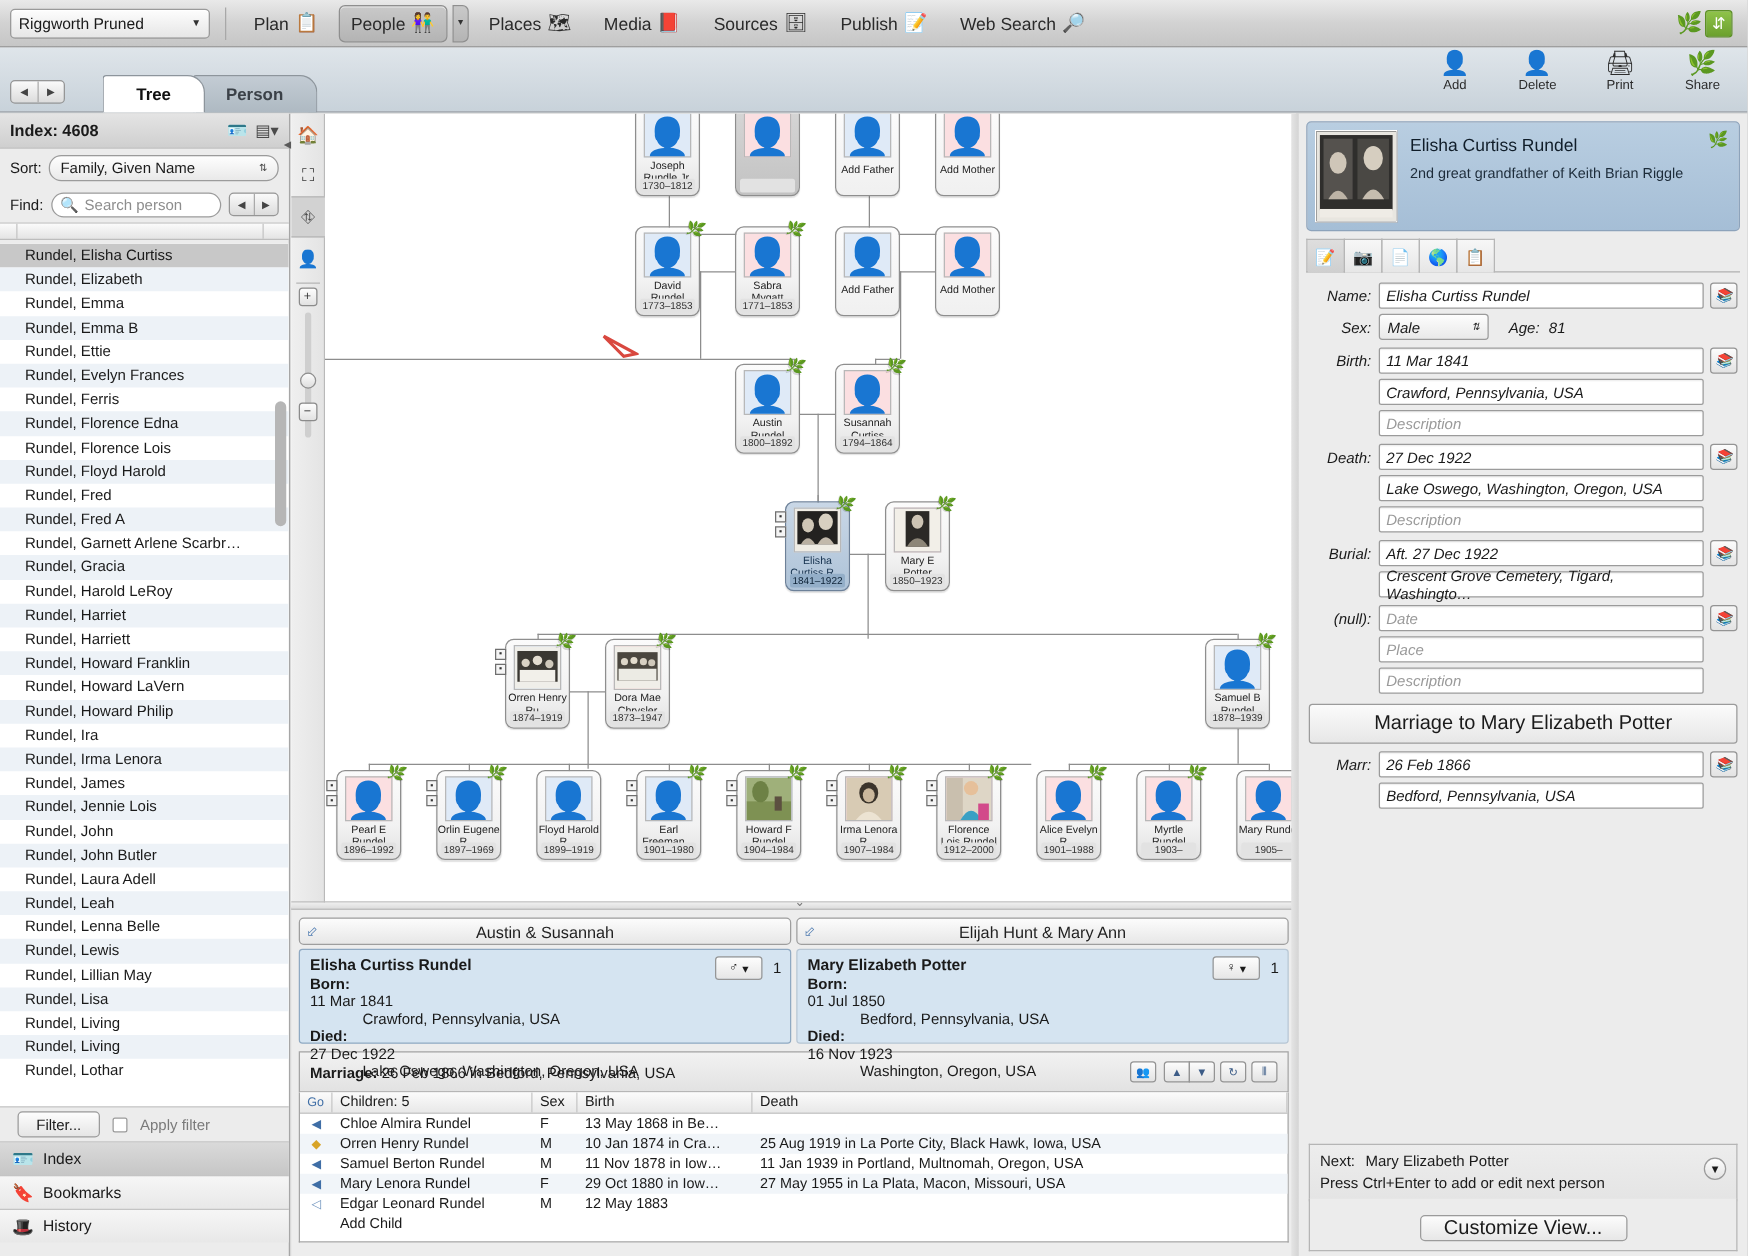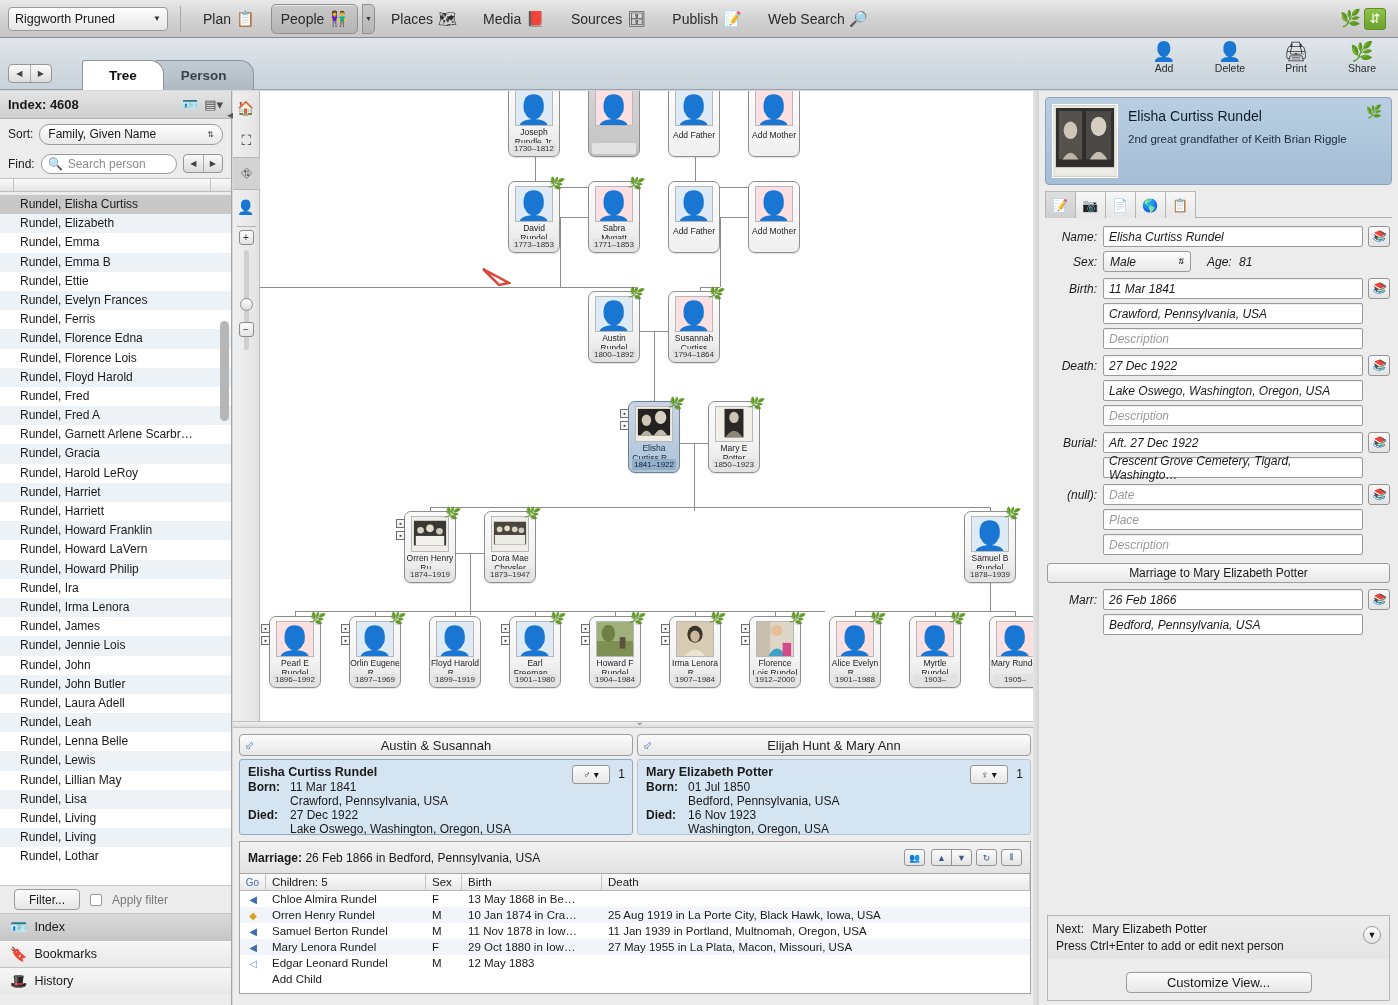--- a/index.html
+++ b/index.html
@@ -213,21 +213,21 @@
   .fam-col { flex:1; }
   .fam-title { height:22px; border:1px solid #9e9e9e; border-radius:4px;
      background:linear-gradient(to bottom,#fcfcfc,#e7e7e7);
      display:flex; align-items:center; justify-content:center; position:relative;
      font-size:13px; color:#1f1f1f; }
   .fam-title .jump { position:absolute; left:5px; font-size:11px; color:#4d7ab0;}
   .fam-card { margin-top:3px; height:76px; border:1px solid #8fa9c2; border-radius:3px;
      background:#d5e4f1; padding:5px 8px; position:relative; font-size:12px; }
   .fam-card.plain { border:1px solid #b7c6d4; background:#d5e4f1; }
   .fam-card .pname { font-weight:bold; font-size:12.5px; margin-bottom:1px; }
-  .fam-card .row { display:flex; }
+  .fam-card .row { display:flex;flex-direction:column; }
   .fam-card .k { font-weight:bold; width:42px; }
   .fam-card .ind { padding-left:42px; }
   .pbadge { position:absolute; right:22px; top:5px; width:38px; height:19px;
      border:1px solid #969696; border-radius:3px;
      background:linear-gradient(to bottom,#fdfdfd,#e6e6e6);
      display:flex; align-items:center; justify-content:center; gap:3px; font-size:10px;}
   .pcount { position:absolute; right:7px; top:7px; font-size:12px;}
   .marr-bar { margin:6px 6px 0 6px; height:33px; border:1px solid #a4a4a4;
      background:linear-gradient(to bottom,#f2f2f2,#e2e2e2);
      display:flex; align-items:center; padding:0 8px; font-size:12px; }
@@ -278,34 +278,34 @@
   .srcbtn { width:22px; height:21px; margin-left:5px; border:1px solid #949494; border-radius:3px;
      background:linear-gradient(to bottom,#fcfcfc,#e3e3e3);
      display:flex; align-items:center; justify-content:center; font-size:11px; color:#8a6a2f;}
   .srcbtn.blank { background:linear-gradient(to bottom,#f6f6f6,#e3e3e3); color:#9c9c9c;}
   .srcspace { width:27px; }
   .sexpop { width:88px; height:21px; border:1px solid #9b9b9b; border-radius:3px;
      background:linear-gradient(to bottom,#fdfdfd,#e9e9e9); display:flex; align-items:center;
      padding:0 6px; font-size:12px; }
   .sexpop .arr { margin-left:auto; font-size:8px; }
   .agetxt { margin-left:16px; font-size:12px; }
-  .marrbtn { margin:8px 8px 6px 8px; height:20px; border:1px solid #9b9b9b; border-radius:3px;
+  .marrbtn { margin:8px 8px 6px 8px; height:32px; border:1px solid #9b9b9b; border-radius:3px;
      background:linear-gradient(to bottom,#fbfbfb,#e7e7e7);
-     display:flex; align-items:center; justify-content:center; font-size:12px; }
+     display:flex; align-items:center; justify-content:center; font-size:16px; }
   .nextbox { position:absolute; left:8px; right:8px; bottom:44px; height:46px;
      border:1px solid #b5b5b5; border-bottom:none;
      background:linear-gradient(to bottom,#ededed,#e4e4e4); padding:6px 8px; font-size:12px;}
   .nextbox .chev { position:absolute; right:8px; top:10px; width:18px; height:18px;
      border-radius:50%; border:1px solid #9b9b9b;
      background:linear-gradient(to bottom,#fdfdfd,#e3e3e3);
      display:flex; align-items:center; justify-content:center; font-size:9px;}
   .custbtn { position:absolute; left:50%; transform:translateX(-50%); bottom:12px;
-     width:186px; height:21px; border:1px solid #9b9b9b; border-radius:4px;
+     width:166px; height:21px; border:1px solid #9b9b9b; border-radius:4px;
      background:linear-gradient(to bottom,#fcfcfc,#e7e7e7);
-     display:flex; align-items:center; justify-content:center; font-size:13px;}
+     display:flex; align-items:center; justify-content:center; font-size:16px;}
   .custwrap { position:absolute; left:8px; right:8px; bottom:4px; height:42px;
      border:1px solid #b5b5b5; border-top:none; background:#ececec;}
   .rt-split { position:absolute; left:1033px; top:91px; width:6px; height:914px;
      background:linear-gradient(to right,#e4e4e4,#d4d4d4); }
   .sb-split { position:absolute; left:226px; top:91px; width:7px; height:914px; }
   .sb-handle { position:absolute; left:227px; top:110px; width:5px; height:20px; color:#5a5a5a;
      font-size:9px; }
 </style>
 </head>
 <body>

